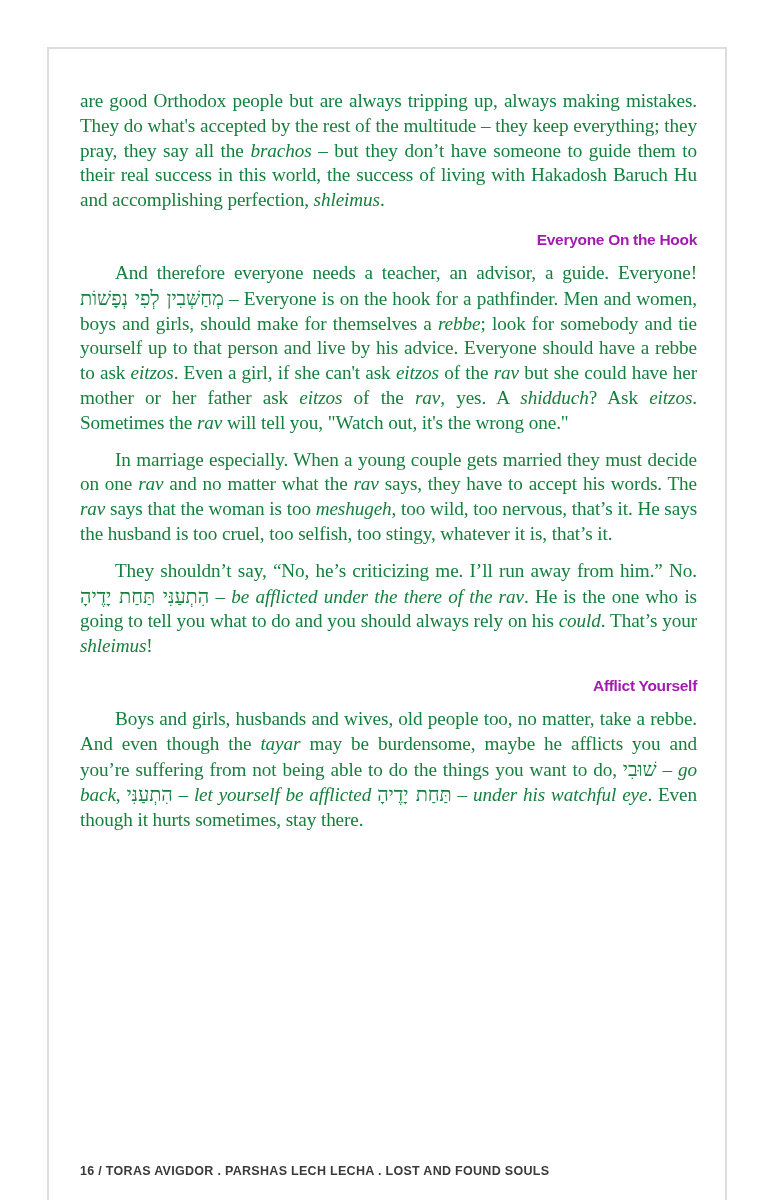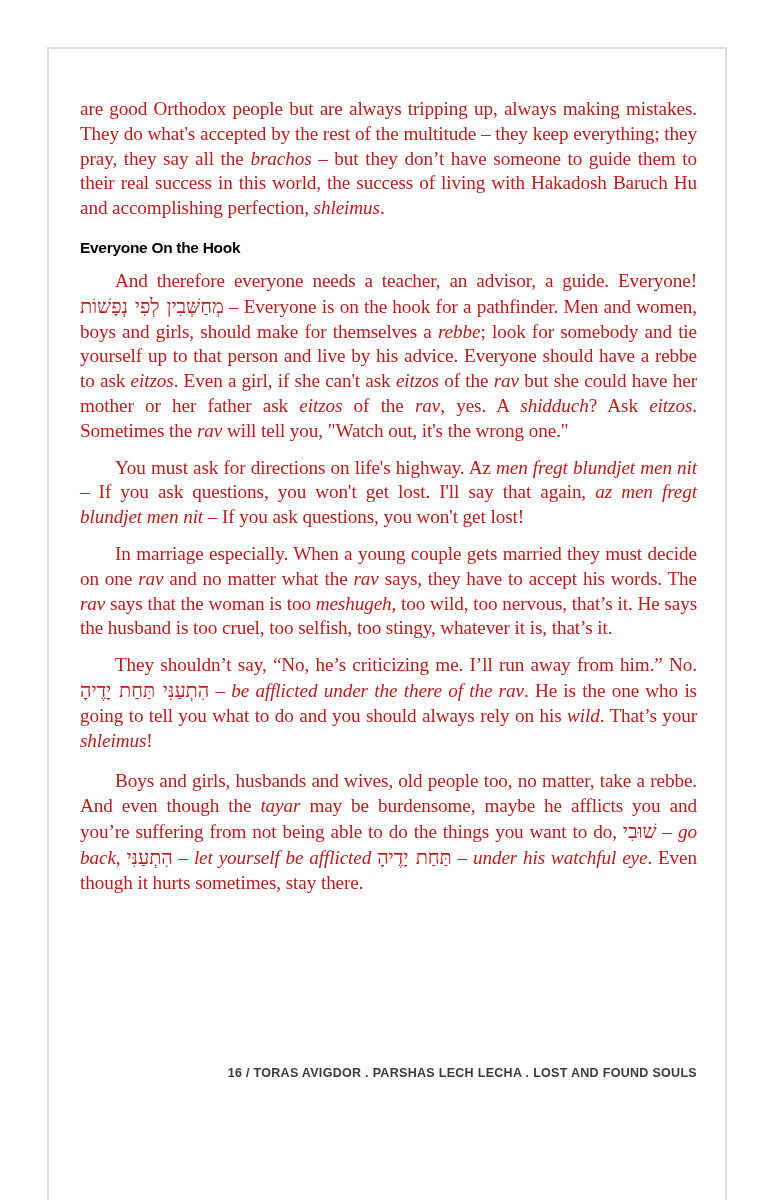--- a/index.html
+++ b/index.html
@@ -9,52 +9,52 @@
     color: #2b2b2b;
   }
   .page-frame {
     position: absolute; left: 47px; top: 47px; width: 680px; height: 1170px;
     border: 2px solid #dcdcdc; border-bottom: none; box-sizing: border-box; background: #fff;
   }
   .text-column {
     position: absolute; left: 80px; top: 89px; width: 617px;
   }
   p.body {
-    margin: 8px 0 12px 0;
+    margin: 0 0 12px 0;
     font-family: "Liberation Serif", "DejaVu Serif", serif;
     font-size: 19.2px; line-height: 24.8px;
     text-align: justify; letter-spacing: -0.1px;
-    color: #b91c1c;
+    color: #15803d;
   }
   p.body.indent { text-indent: 35px; }
   p.body.first { margin-bottom: 16px; }
   h3.subhead {
-    margin: 0 0 10px 0; text-align: left;
+    margin: 0 0 10px 0; text-align: right;
     font-family: "Liberation Sans", "DejaVu Sans", sans-serif;
-    font-weight: bold; font-size: 15.5px; line-height: 22px; color: #000000;
+    font-weight: bold; font-size: 15.5px; line-height: 22px; color: #a21caf;
     letter-spacing: -0.3px;
   }
   .it { font-style: italic; }
   .heb { font-family: "DejaVu Serif", serif; font-size: 20px; direction: rtl; unicode-bidi: isolate; }
   .footer {
-    position: absolute; left: 80px; width: 617px; top: 1066px; text-align: right;
+    position: absolute; left: 80px; width: 617px; top: 1164px; text-align: left;
     font-family: "Liberation Sans", "DejaVu Sans", sans-serif; font-weight: bold;
     font-size: 12.5px; letter-spacing: 0.3px; color: #3a3a3a;
   }
 </style>
 </head>
 <body>
 
 <div class="page-frame"></div>
 
 <div class="text-column">
   <p class="body first">are good Orthodox people but are always tripping up, always making mistakes. They do what's accepted by the rest of the multitude – they keep everything; they pray, they say all the <span class="it">brachos</span> – but they don’t have someone to guide them to their real success in this world, the success of living with Hakadosh Baruch Hu and accomplishing perfection, <span class="it">shleimus</span>.</p>
 
   <h3 class="subhead">Everyone On the Hook</h3>
   <p class="body indent">And therefore everyone needs a teacher, an advisor, a guide. Everyone! <span class="heb">מְחַשְּׁבִין לְפִי נְפָשׁוֹת</span> – Everyone is on the hook for a pathfinder. Men and women, boys and girls, should make for themselves a <span class="it">rebbe</span>; look for somebody and tie yourself up to that person and live by his advice. Everyone should have a rebbe to ask <span class="it">eitzos</span>. Even a girl, if she can't ask <span class="it">eitzos</span> of the <span class="it">rav</span> but she could have her mother or her father ask <span class="it">eitzos</span> of the <span class="it">rav</span>, yes. A <span class="it">shidduch</span>? Ask <span class="it">eitzos</span>. Sometimes the <span class="it">rav</span> will tell you, "Watch out, it's the wrong one."</p>
-  <p class="body indent">You must ask for directions on life's highway. Az <span class="it">men fregt blundjet men nit</span> – If you ask questions, you won't get lost. I'll say that again, <span class="it">az men fregt blundjet men nit</span> – If you ask questions, you won't get lost!</p>
   <p class="body indent">In marriage especially. When a young couple gets married they must decide on one <span class="it">rav</span> and no matter what the <span class="it">rav</span> says, they have to accept his words. The <span class="it">rav</span> says that the woman is too <span class="it">meshugeh</span>, too wild, too nervous, that’s it. He says the husband is too cruel, too selfish, too stingy, whatever it is, that’s it.</p>
-  <p class="body indent first">They shouldn’t say, “No, he’s criticizing me. I’ll run away from him.” No. <span class="heb">הִתְעַנִּי תַּחַת יָדֶיהָ</span> – <span class="it">be afflicted under the there of the rav</span>. He is the one who is going to tell you what to do and you should always rely on his <span class="it">wild</span>. That’s your <span class="it">shleimus</span>!</p>
+  <p class="body indent first">They shouldn’t say, “No, he’s criticizing me. I’ll run away from him.” No. <span class="heb">הִתְעַנִּי תַּחַת יָדֶיהָ</span> – <span class="it">be afflicted under the there of the rav</span>. He is the one who is going to tell you what to do and you should always rely on his <span class="it">could</span>. That’s your <span class="it">shleimus</span>!</p>
 
+  <h3 class="subhead">Afflict Yourself</h3>
   <p class="body indent">Boys and girls, husbands and wives, old people too, no matter, take a rebbe. And even though the <span class="it">tayar</span> may be burdensome, maybe he afflicts you and you’re suffering from not being able to do the things you want to do, <span class="heb">שׁוּבִי</span> – <span class="it">go back</span>, <span class="heb">הִתְעַנִּי</span> – <span class="it">let yourself be afflicted</span> <span class="heb">תַּחַת יָדֶיהָ</span> – <span class="it">under his watchful eye</span>. Even though it hurts sometimes, stay there.</p>
 </div>
 
 <div class="footer">16 / TORAS AVIGDOR . PARSHAS LECH LECHA . LOST AND FOUND SOULS</div>
 
 </body></html>

